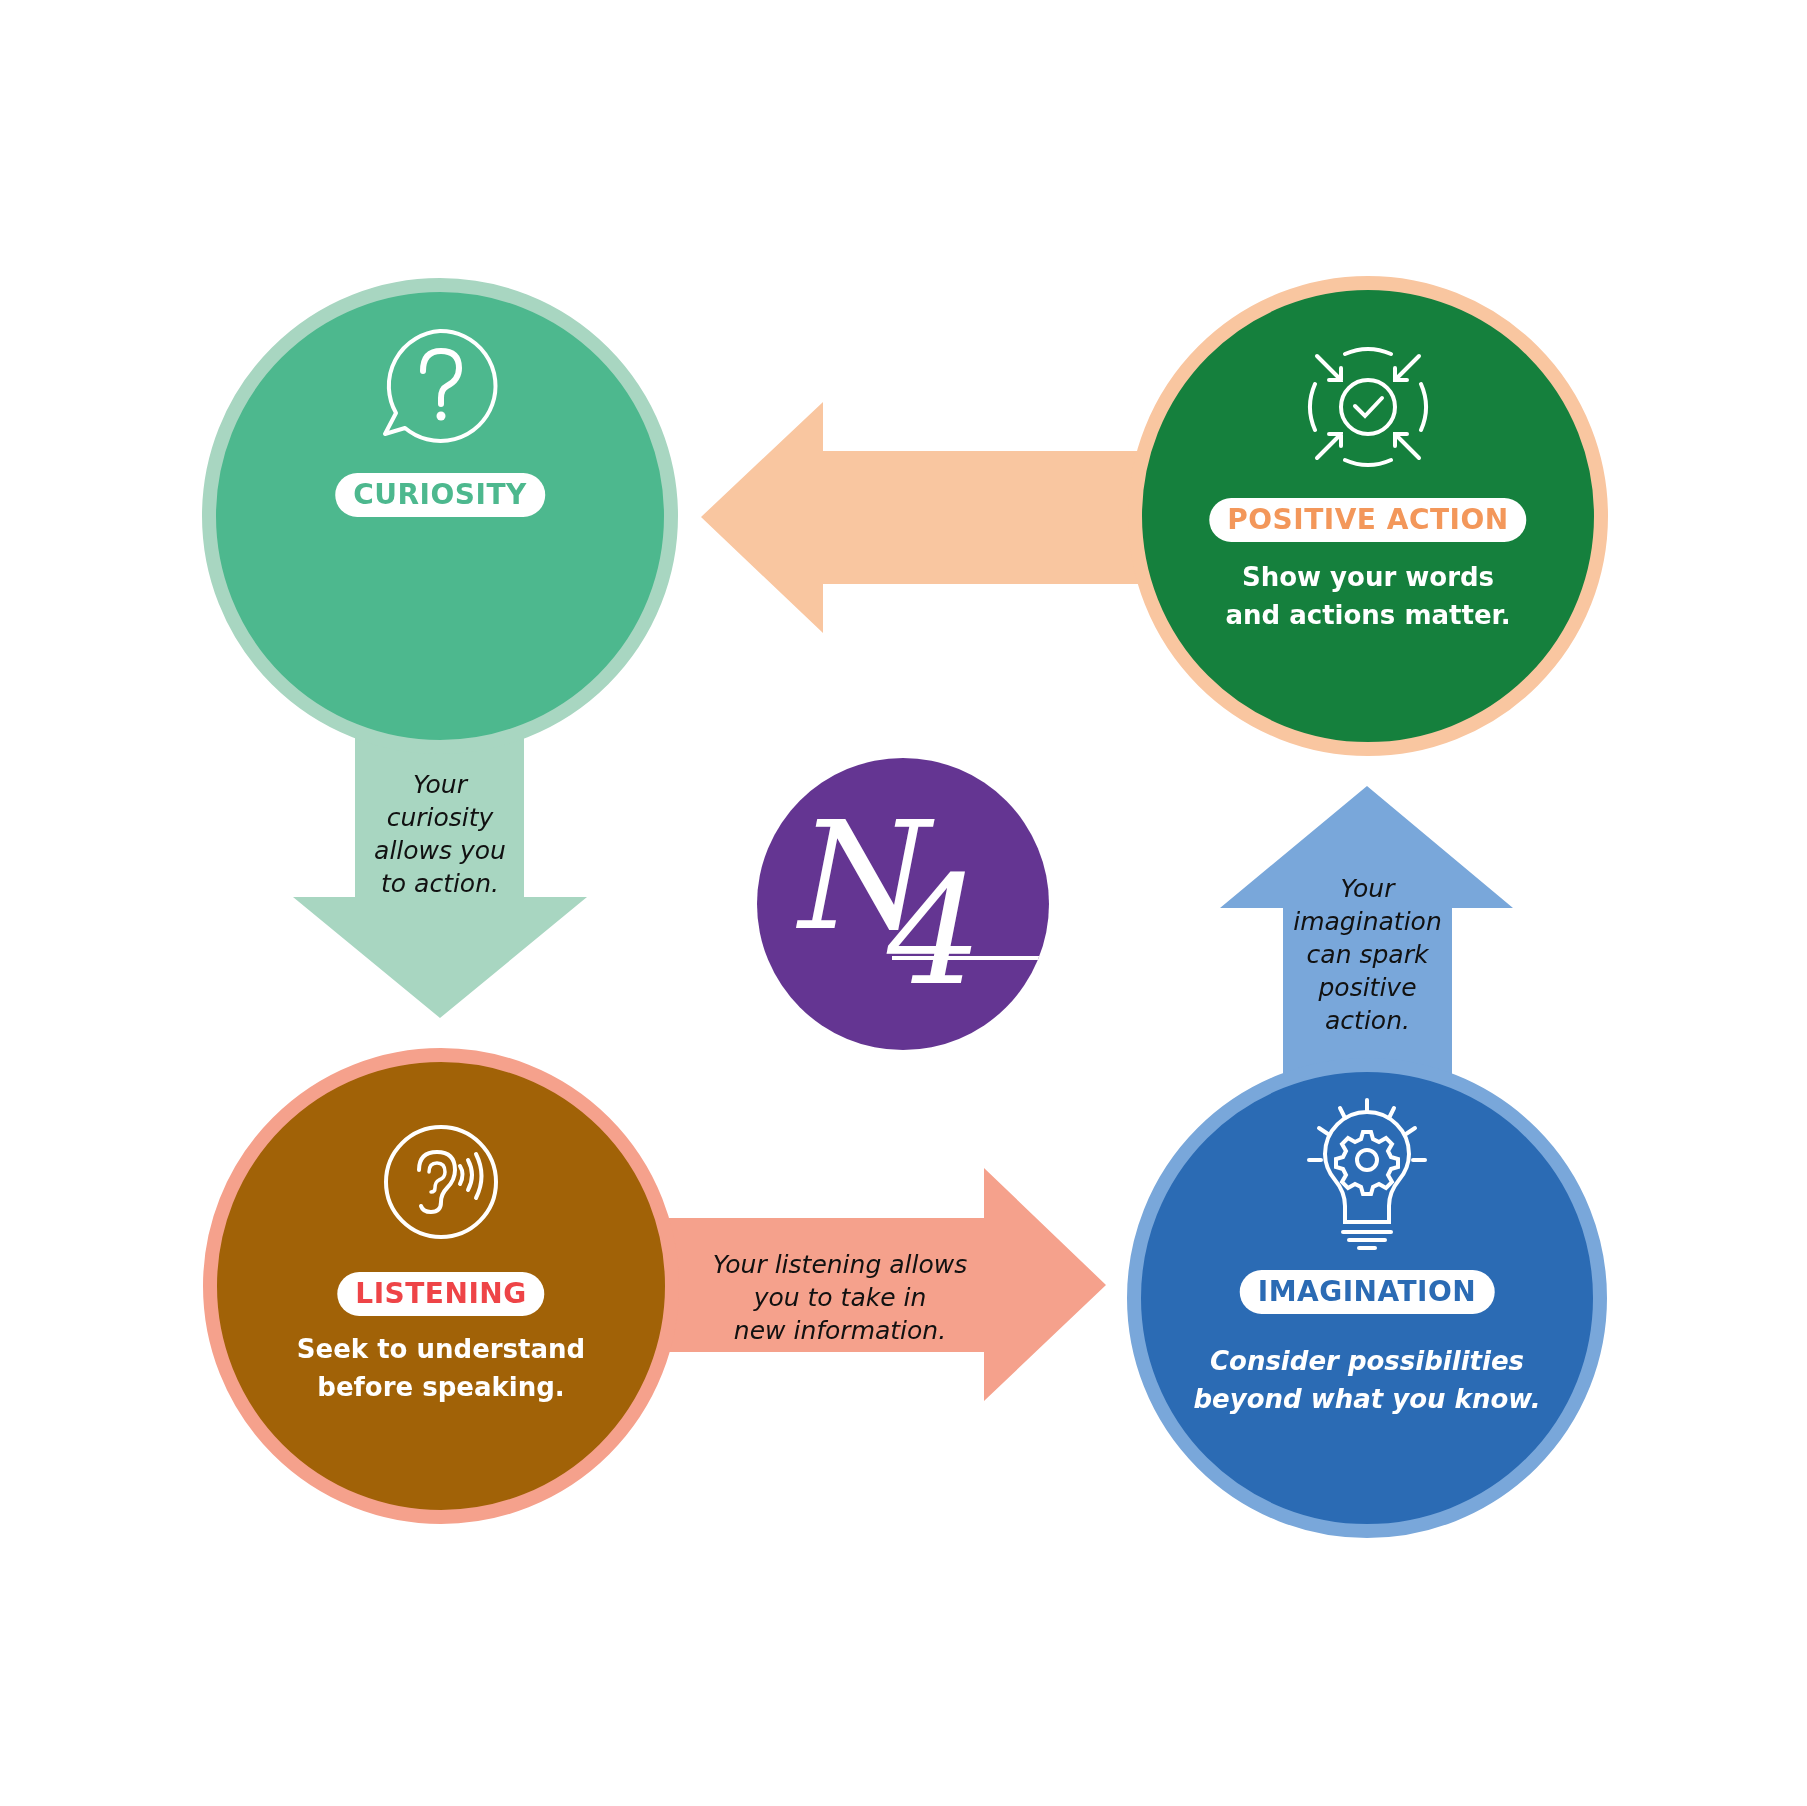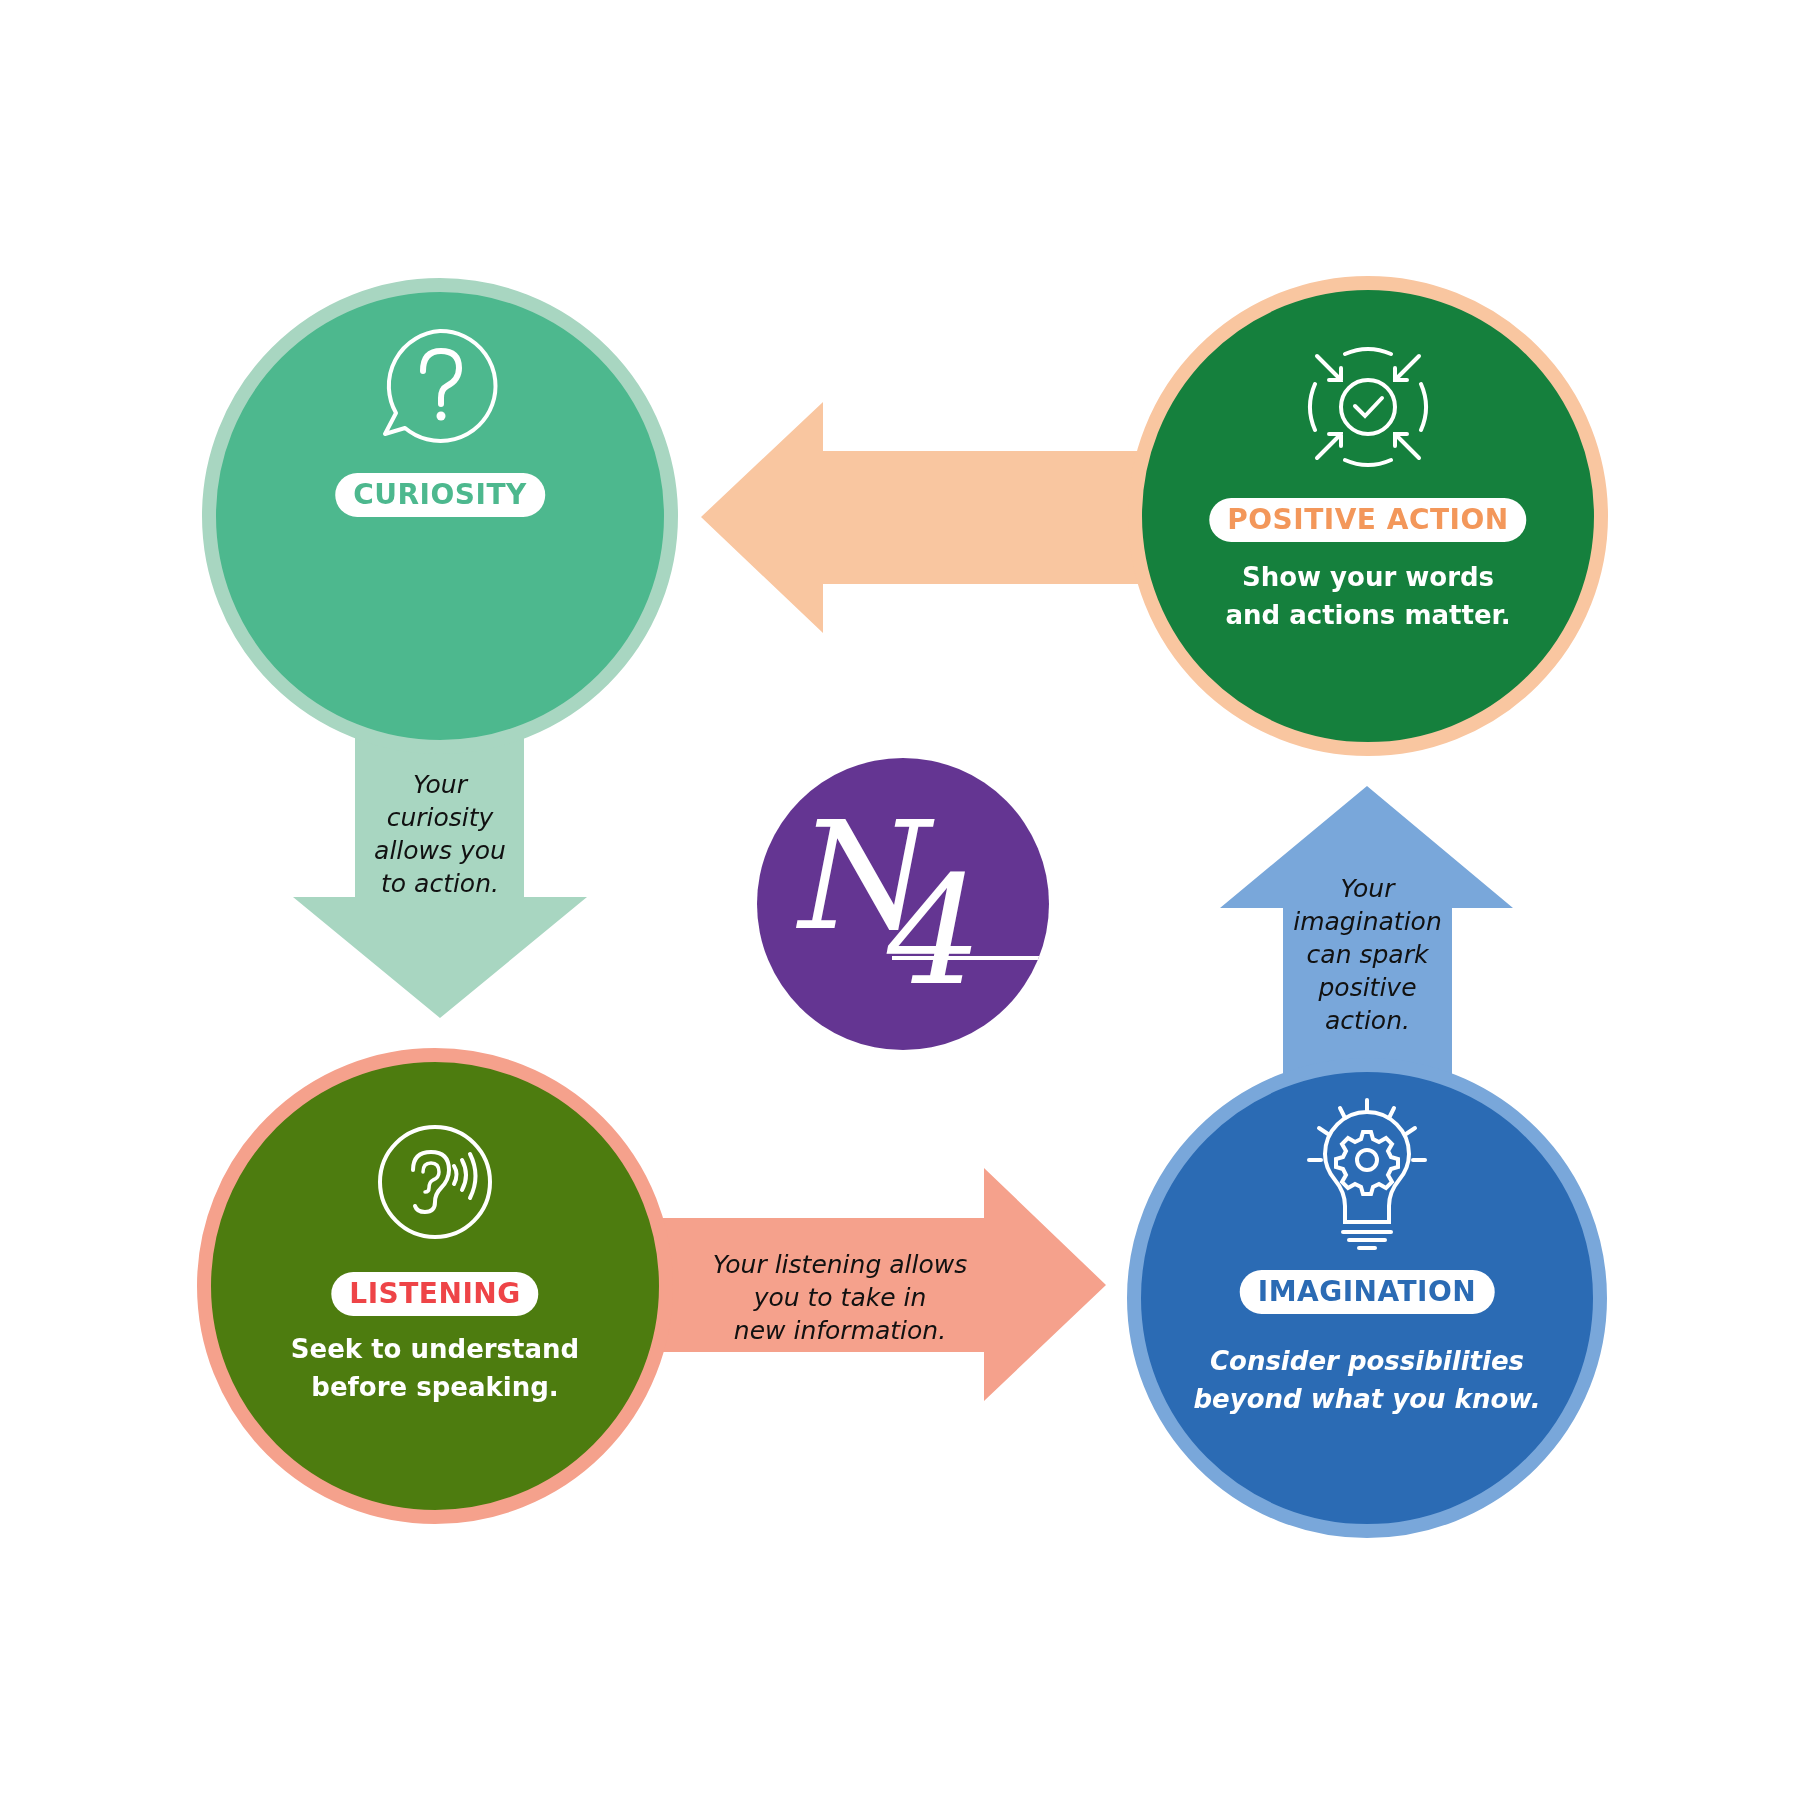--- a/index.html
+++ b/index.html
@@ -84,21 +84,21 @@
   </div>
 
   <div style="position:absolute; left:757px; top:758px; width:292px; height:292px; border-radius:50%; background:#643592; overflow:hidden;">
     <svg width="292" height="292" viewBox="0 0 292 292" style="position:absolute; left:0; top:0;">
       <text x="42" y="170" fill="#fff" font-family="'DejaVu Serif', serif" font-style="italic" font-size="150">N</text>
       <text x="130" y="225" fill="#fff" font-family="'DejaVu Serif', serif" font-style="italic" font-size="150">4</text>
       <rect x="135" y="198" width="157" height="4" fill="#fff"></rect>
     </svg>
   </div>
 
-  <div class="node" style="left:197px; top:1048px; width:476px; height:476px; background:#4d7c0f; border:14px solid #F5A18C;">
+  <div class="node" style="left:203px; top:1048px; width:476px; height:476px; background:#a16207; border:14px solid #F5A18C;">
     <svg class="icon" width="120" height="120" viewBox="0 0 120 120" style="left:164px; top:60px;">
       <circle cx="60" cy="60" r="55" fill="none" stroke="#fff" stroke-width="4"></circle>
       <path d="M38 48 q0 -18 18 -18 q18 0 18 18 q0 10 -8 18 q-6 6 -6 14 q0 10 -10 10 q-8 0 -10 -6" fill="none" stroke="#fff" stroke-width="4" stroke-linecap="round"></path>
       <path d="M48 50 q0 -9 8 -9 q8 0 8 9 q0 6 -6 8 q-4 2 -4 8 q0 4 -4 4" fill="none" stroke="#fff" stroke-width="3.5" stroke-linecap="round"></path>
       <path d="M79 44 q5 8 0 18" fill="none" stroke="#fff" stroke-width="4" stroke-linecap="round"></path>
       <path d="M87 38 q8 15 0 30" fill="none" stroke="#fff" stroke-width="4" stroke-linecap="round"></path>
       <path d="M95 32 q11 22 0 44" fill="none" stroke="#fff" stroke-width="4" stroke-linecap="round"></path>
     </svg>
     <div class="pill" style="top:210px; color:#EE4447;">LISTENING</div>
     <div class="desc" style="top:268px;">

